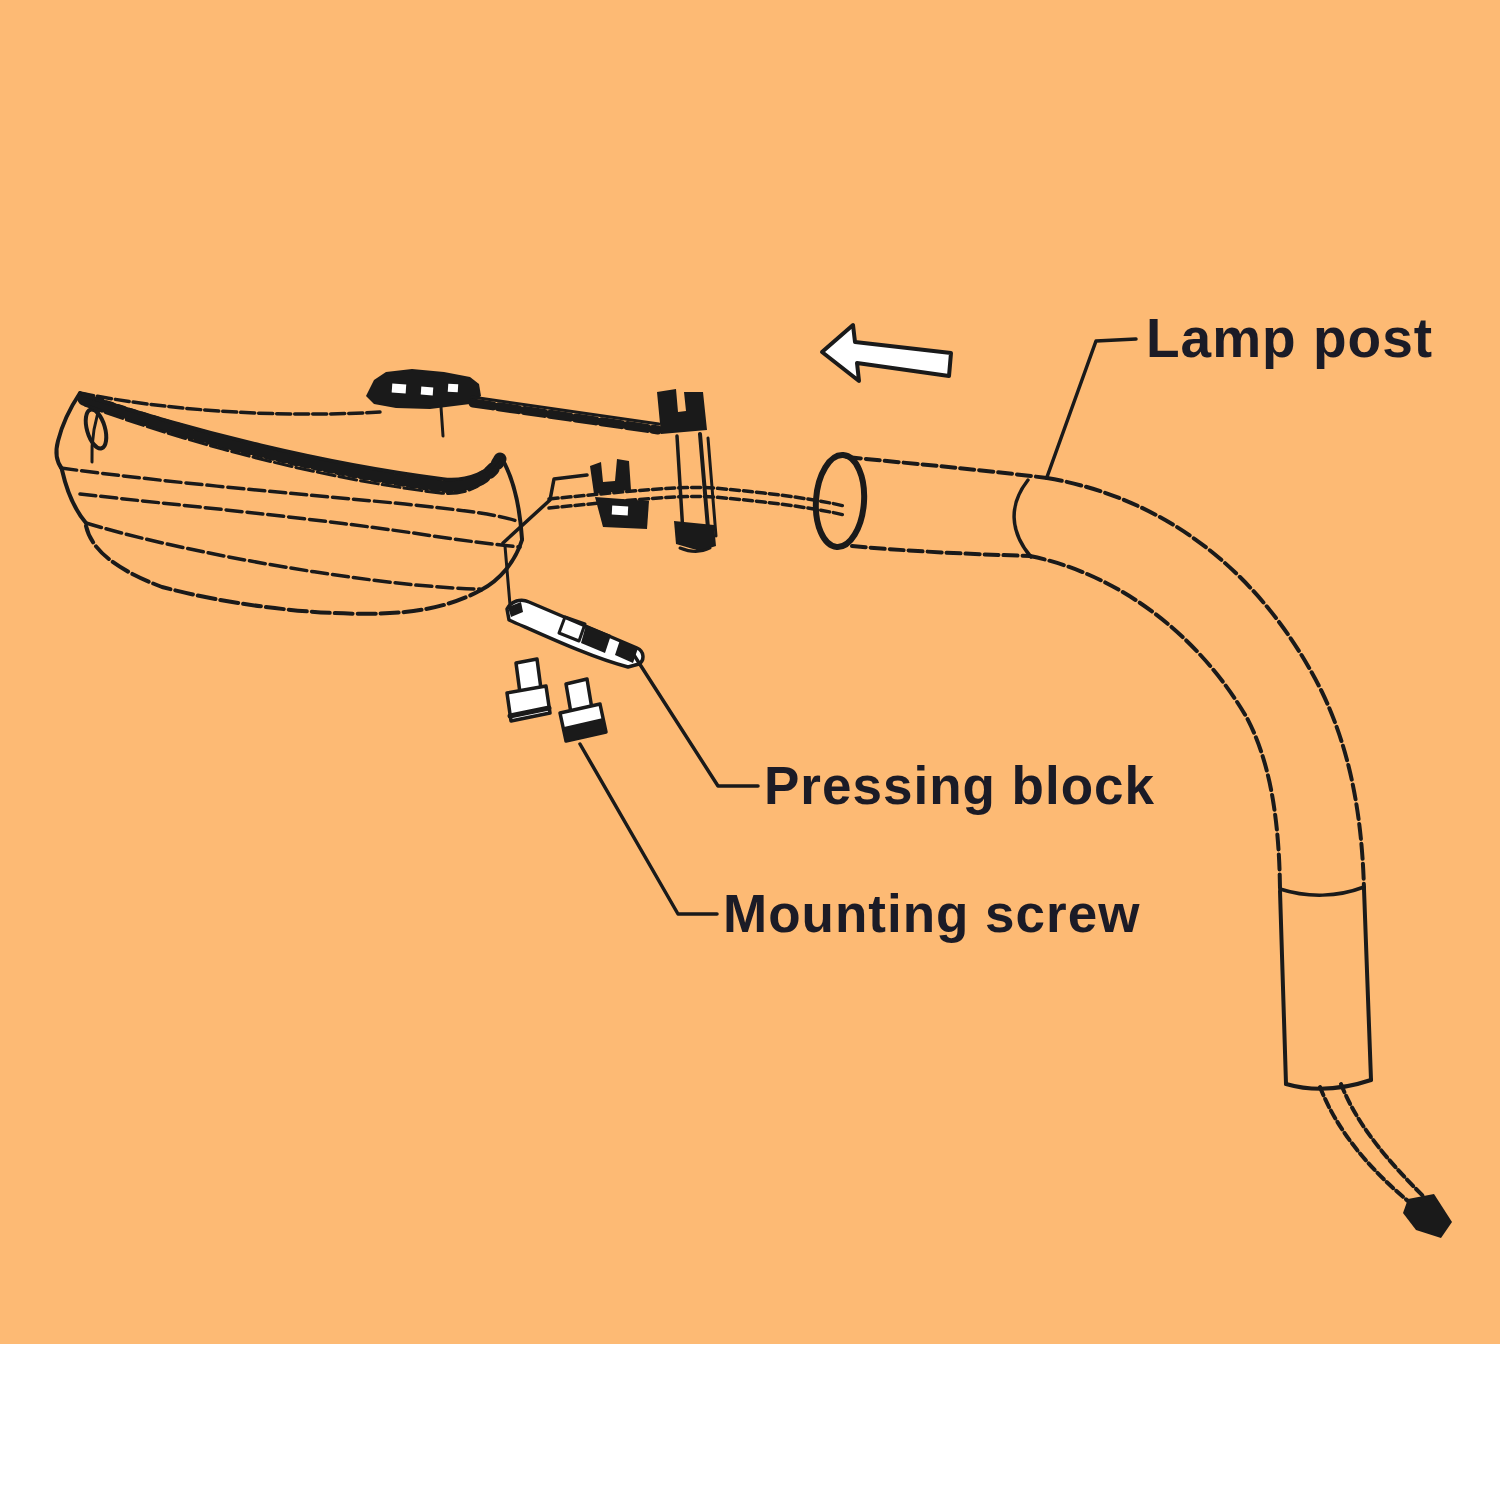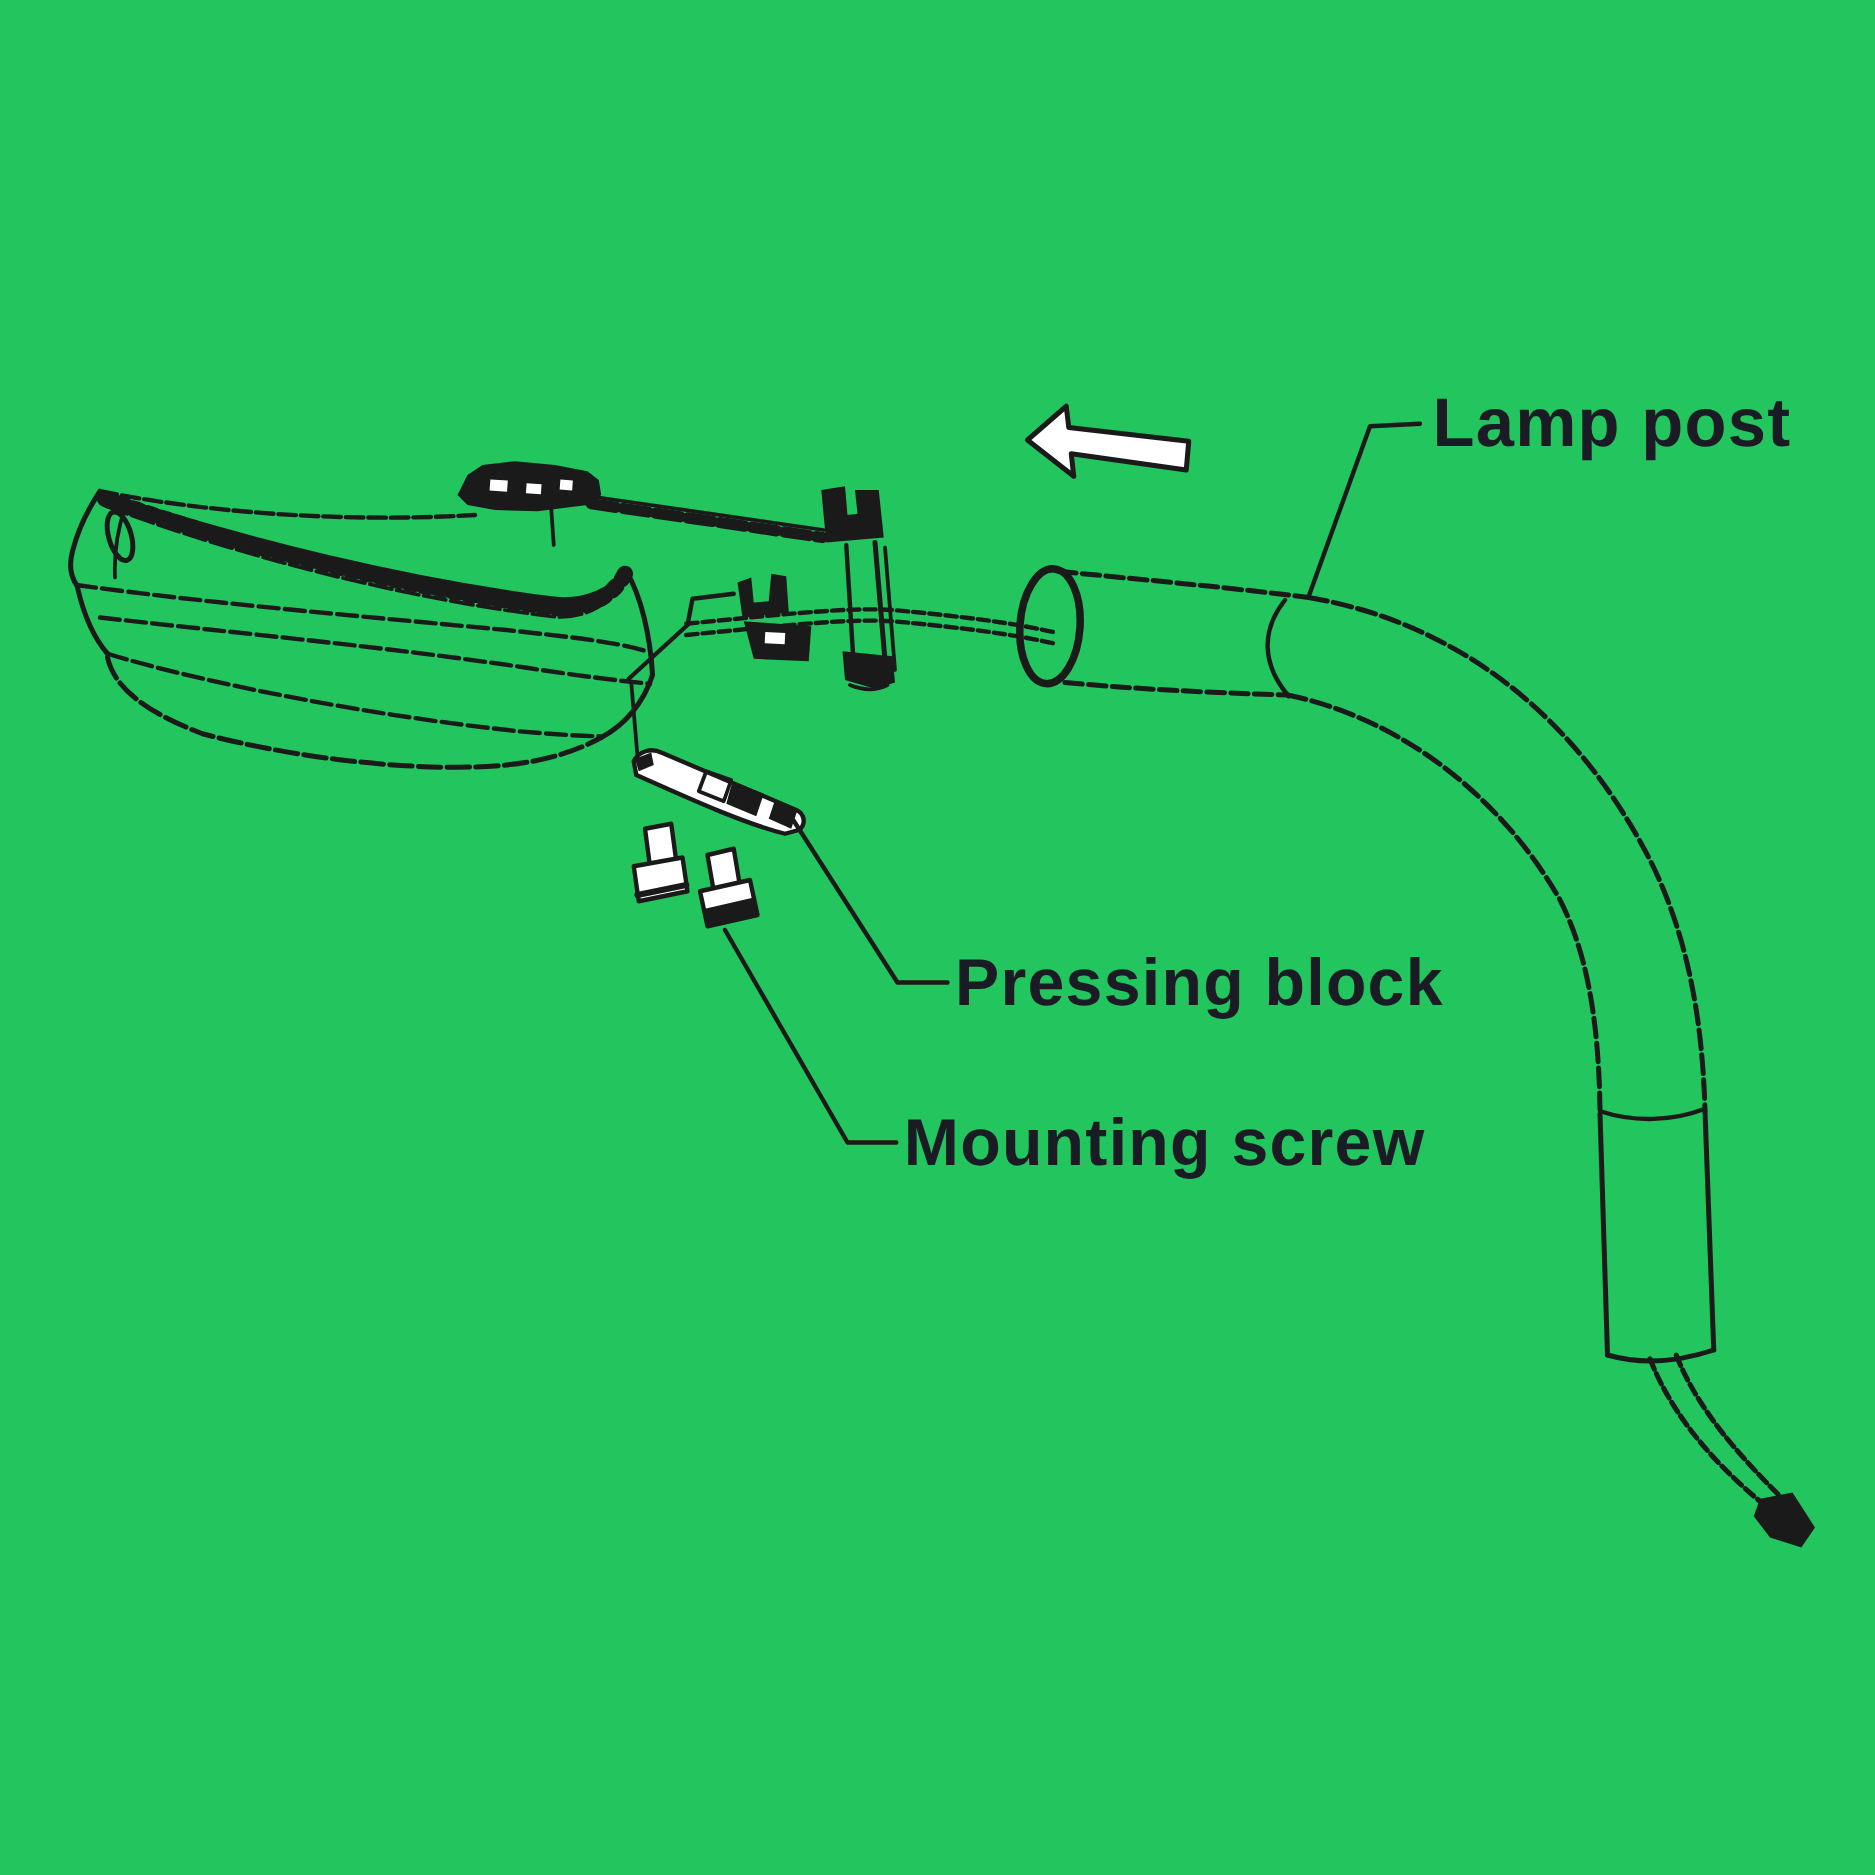--- a/index.html
+++ b/index.html
@@ -1,16 +1,16 @@
 <!DOCTYPE html>
 <html><head>
 <meta charset="utf-8">
 <style>
   html,body{margin:0;padding:0;background:#ffffff;}
-  .stage{position:relative;width:1500px;height:1500px;background:#22c55e;overflow:hidden;
+  .stage{position:relative;width:1500px;height:1344px;background:#fdba74;overflow:hidden;
          font-family:"Liberation Sans","DejaVu Sans",sans-serif;}
   svg{position:absolute;left:0;top:0;}
   .ln{fill:none;stroke:#1a1a1a;stroke-linecap:round;stroke-linejoin:round;}
   .fl{fill:#1a1a1a;stroke:none;}
   .wfl{fill:#ffffff;stroke:#1a1a1a;stroke-linejoin:round;}
   .lbl{font-weight:bold;letter-spacing:1px;}
 </style>
 </head>
 <body>
 

